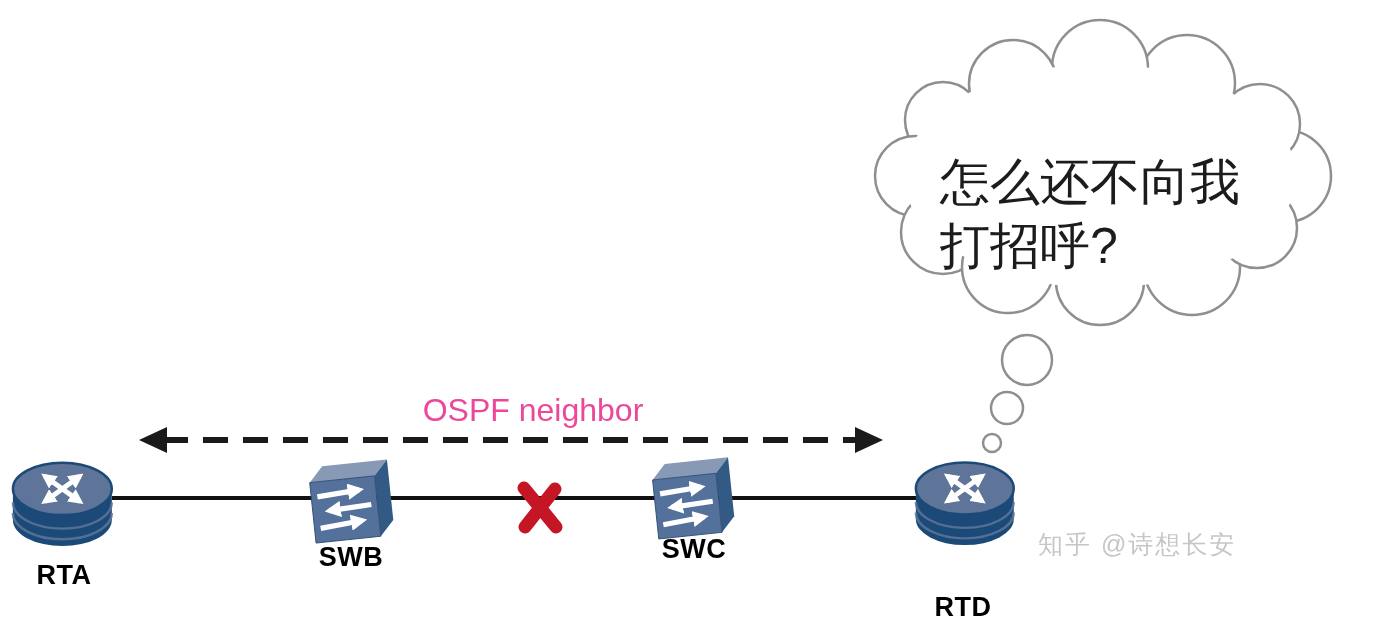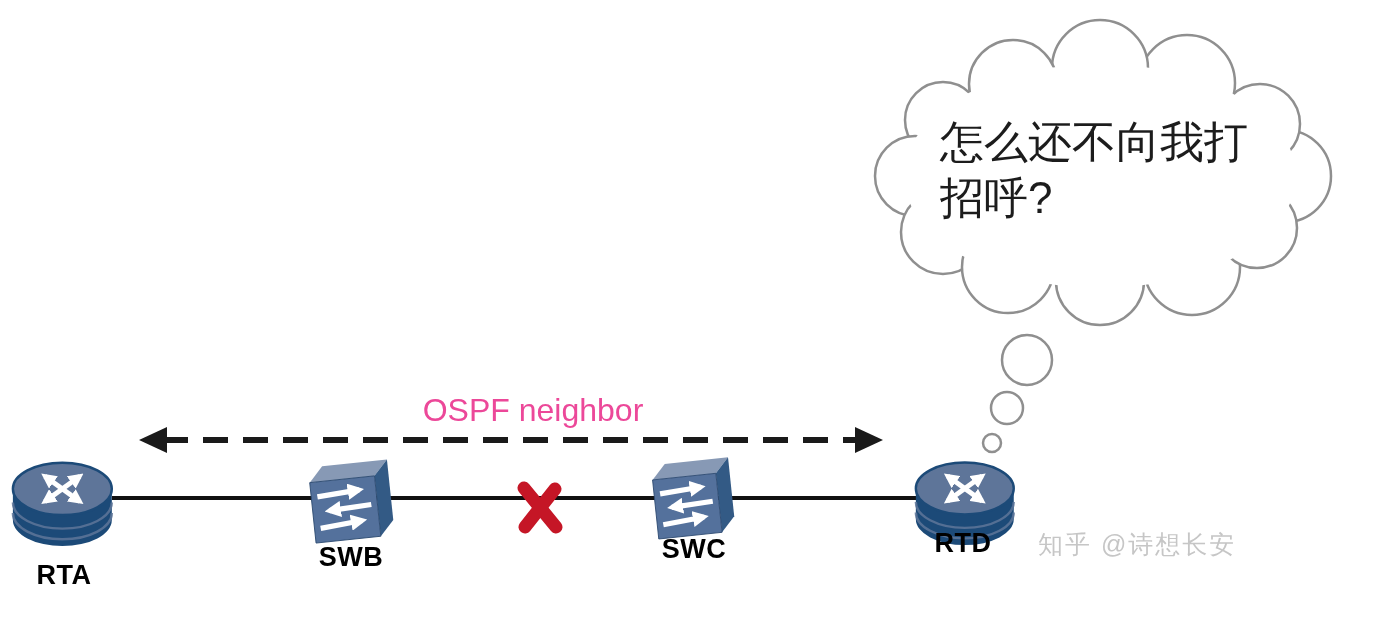--- a/index.html
+++ b/index.html
@@ -23,24 +23,25 @@
   .ospf-label{
     position:absolute;
     transform:translateX(-50%);
     font-size:32px;
     font-weight:400;
     color:#ec4899;
     white-space:nowrap;
   }
   .bubble-text{
     position:absolute;
-    font-size:44px;
+    font-size:50px;
     line-height:1.28;
     color:#1c1c1c;
     width:322px;
+    margin-top:36px;
   }
   .watermark{
     position:absolute;
     font-size:25px;
     color:#c6c6c6;
     letter-spacing:2px;
     text-shadow:1px 1px 0 #ffffff;
     white-space:nowrap;
   }
 </style>
@@ -123,18 +124,18 @@
     <g transform="translate(912,452) scale(0.96)">
       <use href="#router"></use>
     </g>
   </svg>
 
   <div class="ospf-label" style="left:533px;top:392px;">OSPF neighbor</div>
 
   <div class="device-label" style="left:64px;top:560px;">RTA</div>
   <div class="device-label" style="left:351px;top:542px;">SWB</div>
   <div class="device-label" style="left:694px;top:534px;">SWC</div>
-  <div class="device-label" style="left:963px;top:528px;">RTD</div>
+  <div class="device-label" style="left:963px;top:592px;">RTD</div>
 
   <div class="bubble-text" style="left:940px;top:114px;">怎么还不向我打招呼?</div>
 
   <div class="watermark" style="left:1038px;top:528px;">知乎 @诗想长安</div>
 </div>
 
 </body></html>

